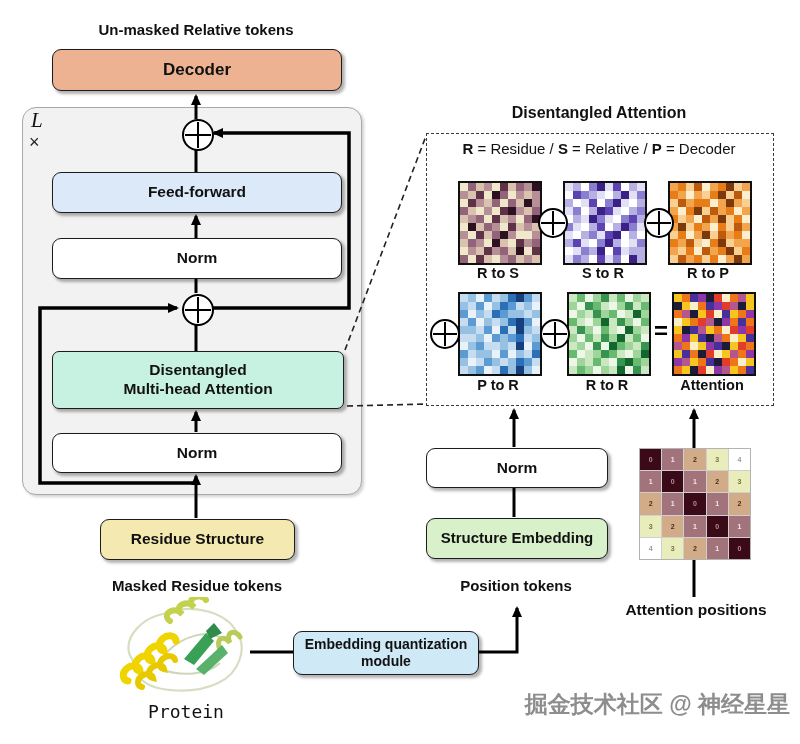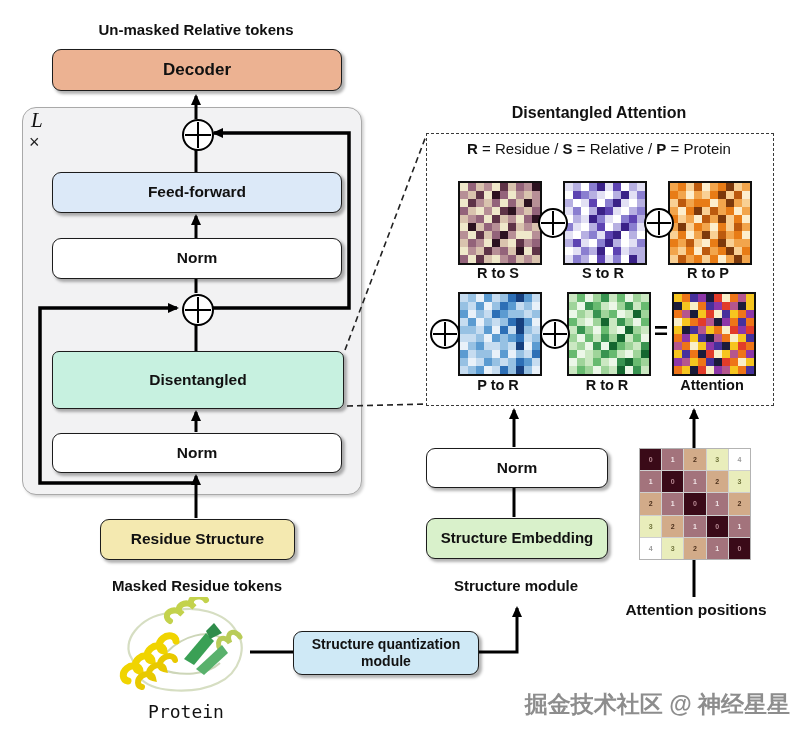--- a/index.html
+++ b/index.html
@@ -75,20 +75,21 @@
   <span>Decoder</span>
 </div>
 <div class="box" style="left: 52px; top: 172px; width: 288px; height: 39px; background: rgb(220, 233, 248);">
   <span>Feed-forward</span>
 </div>
 <div class="box" style="left: 52px; top: 238px; width: 288px; height: 39px; background: rgb(255, 255, 255);">
   <span>Norm</span>
 </div>
 <div class="box" style="left: 52px; top: 351px; width: 290px; height: 56px; border-radius: 7px; background: rgb(199, 241, 224);">
   <span>Disentangled</span>
+  <span>Multi-head Attention</span>
 </div>
 <div class="box" style="left: 52px; top: 433px; width: 288px; height: 38px; background: rgb(255, 255, 255);">
   <span>Norm</span>
 </div>
 <div class="box" style="left: 100px; top: 519px; width: 193px; height: 39px; background: rgb(244, 233, 176);">
   <span>Residue Structure</span>
 </div>
 <div class="lbl" style="left:57px;top:577px;width:280px;">Masked Residue tokens</div>
 
 <div class="oplus" style="left:182px;top:119px;width:28px;height:28px;">
@@ -107,24 +108,24 @@
   <path d="M30,90 a8,6 -30 1,1 11,-9 a8,6 -30 1,1 11,-9 a8,6 -30 1,1 11,-9" fill="none" stroke="#e8c900" stroke-width="6" stroke-linecap="round"></path>
   <path d="M58,24 a8,6 5 1,1 12,-7 a8,6 5 1,1 12,-7 a8,6 5 1,1 12,-7" fill="none" stroke="#c3d24c" stroke-width="6" stroke-linecap="round"></path>
   <path d="M108,52 a7,5 60 1,1 10,-6 a7,5 60 1,1 10,-6" fill="none" stroke="#b9cc58" stroke-width="5" stroke-linecap="round"></path>
   <polygon points="72,62 94,36 102,44 82,68" fill="#3aa055"></polygon>
   <polygon points="84,72 110,48 116,56 92,78" fill="#59b16c"></polygon>
   <polygon points="94,34 102,26 110,36 98,42" fill="#2f8c4a"></polygon>
 </svg>
 <div id="protein-name">Protein</div>
 
 <div class="box" style="left: 293px; top: 631px; width: 184px; height: 42px; font-size: 14px; background: rgb(207, 233, 246);">
-  <span>Structure quantization</span>
+  <span>Embedding quantization</span>
   <span>module</span>
 </div>
-<div class="lbl" style="left:426px;top:577px;width:180px;">Structure module</div>
+<div class="lbl" style="left:426px;top:577px;width:180px;">Position tokens</div>
 <div class="box" style="left: 426px; top: 518px; width: 180px; height: 39px; font-size: 15px; background: rgb(217, 241, 203);">
   <span>Structure Embedding</span>
 </div>
 <div class="box" style="left: 426px; top: 448px; width: 180px; height: 38px; background: rgb(255, 255, 255);">
   <span>Norm</span>
 </div>
 
 <div id="rp-grid">
     <div class="rp-cell" style="background: rgb(58, 10, 24); color: rgb(187, 140, 150);">0</div>
     <div class="rp-cell" style="background: rgb(163, 115, 124); color: rgb(242, 230, 232);">1</div>
@@ -149,21 +150,21 @@
     <div class="rp-cell" style="background: rgb(255, 255, 255); color: rgb(154, 154, 154);">4</div>
     <div class="rp-cell" style="background: rgb(233, 237, 187); color: rgb(112, 116, 60);">3</div>
     <div class="rp-cell" style="background: rgb(210, 171, 137); color: rgb(74, 46, 26);">2</div>
     <div class="rp-cell" style="background: rgb(163, 115, 124); color: rgb(242, 230, 232);">1</div>
     <div class="rp-cell" style="background: rgb(58, 10, 24); color: rgb(187, 140, 150);">0</div>
   </div>
 <div class="lbl" style="left:600px;top:601px;width:192px;font-size:15.5px;">Attention positions</div>
 
 <div class="lbl" style="left:426px;top:104px;width:346px;font-size:16px;">Disentangled Attention</div>
 <div id="panel"></div>
-<div id="legend"><b>R</b><span> = Residue / </span><b>S</b><span> = Relative  / </span><b>P</b><span> = Protein</span></div>
+<div id="legend"><b>R</b><span> = Residue / </span><b>S</b><span> = Relative  / </span><b>P</b><span> = Decoder</span></div>
 
 <div class="heatmap" style="left:458px;top:181px;">
     <div style="background: rgb(239, 232, 202);"></div>
     <div style="background: rgb(147, 99, 122);"></div>
     <div style="background: rgb(217, 195, 174);"></div>
     <div style="background: rgb(183, 143, 150);"></div>
     <div style="background: rgb(239, 232, 202);"></div>
     <div style="background: rgb(94, 51, 71);"></div>
     <div style="background: rgb(217, 195, 174);"></div>
     <div style="background: rgb(147, 99, 122);"></div>

